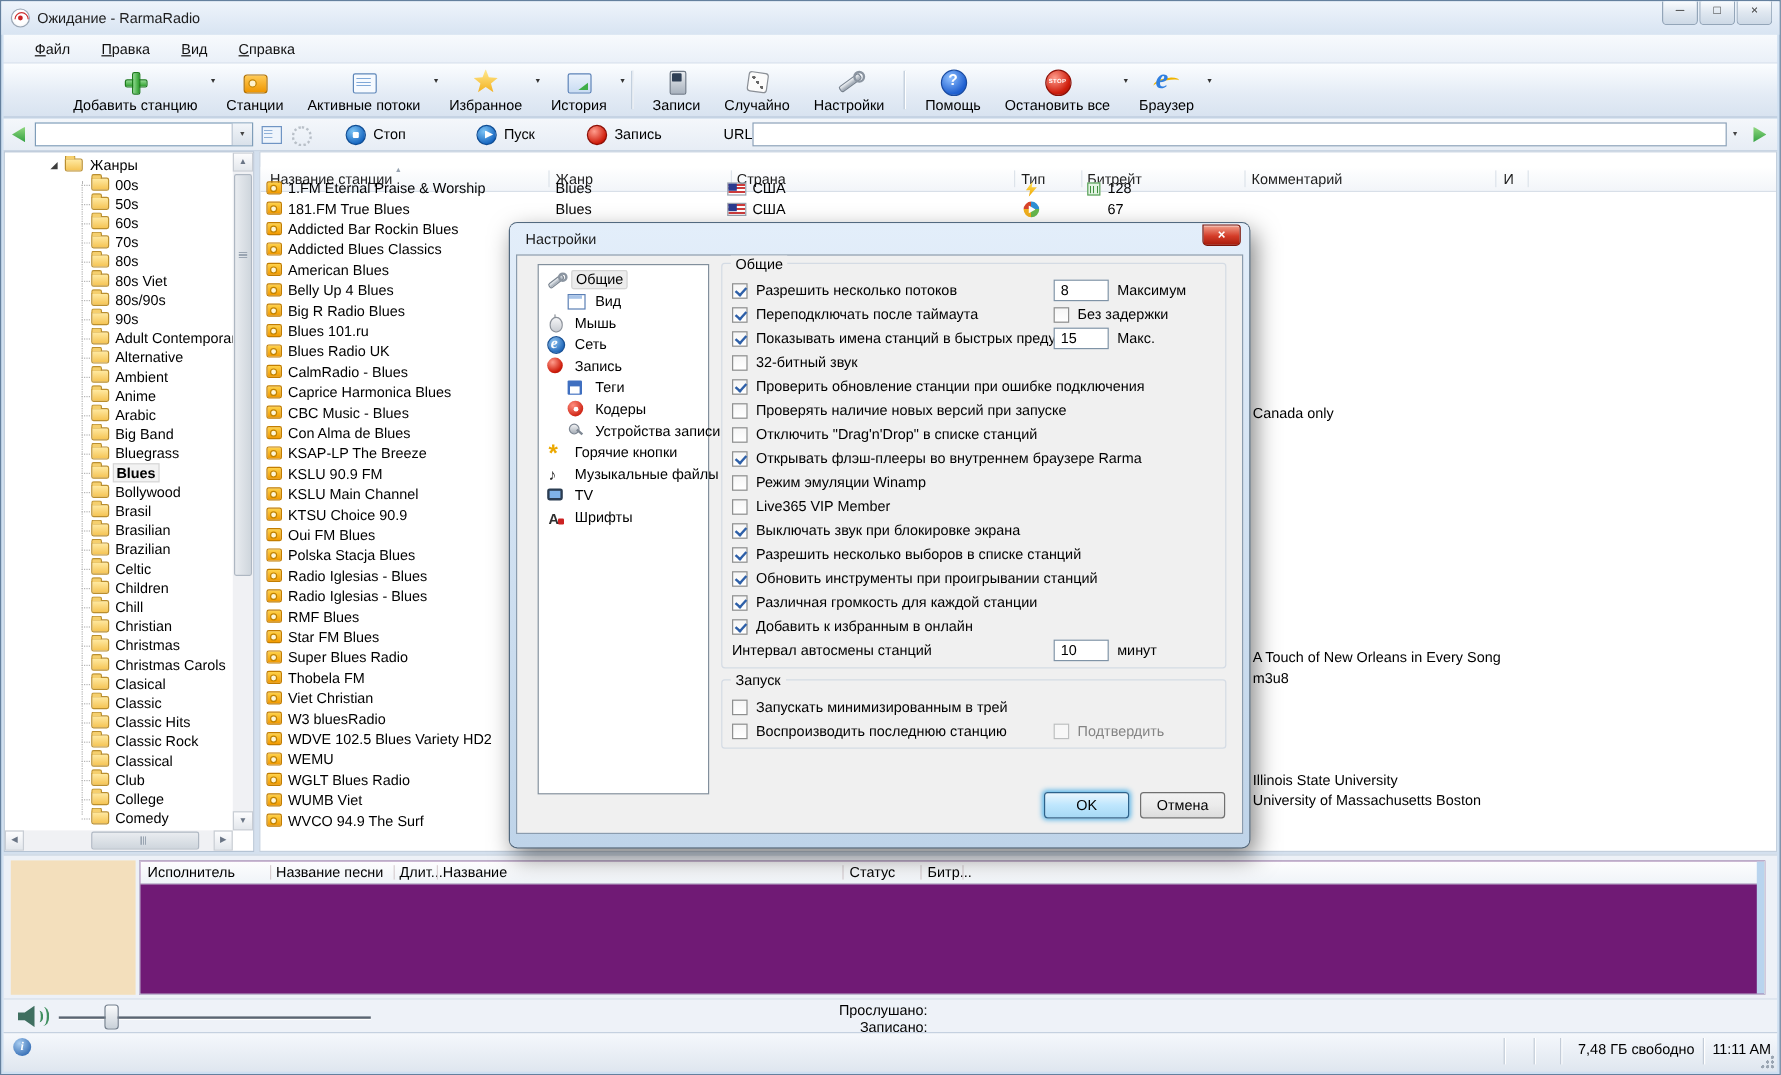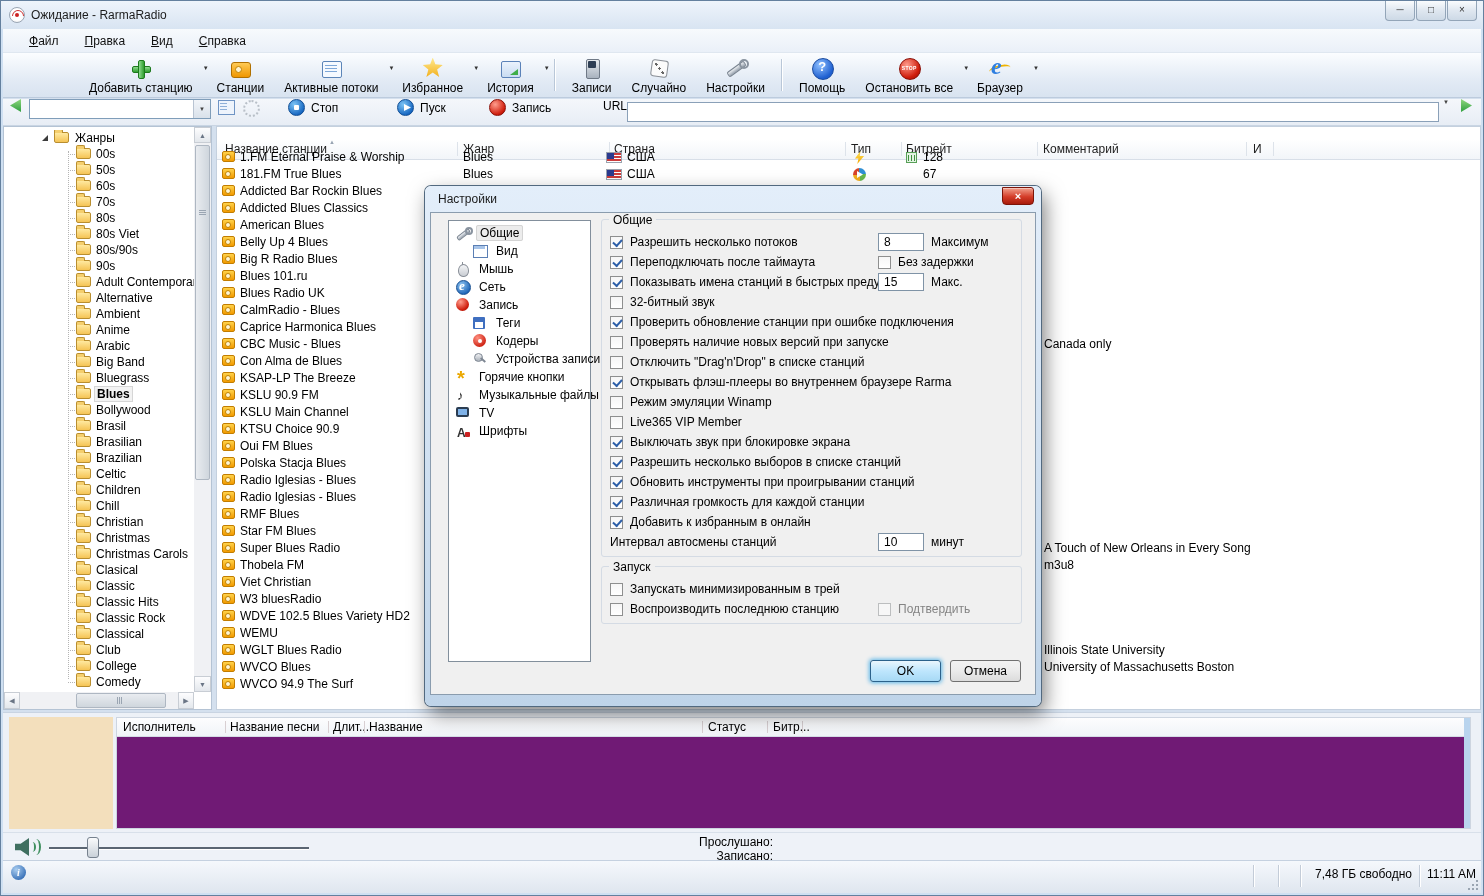--- a/index.html
+++ b/index.html
@@ -22,21 +22,21 @@
 
   
   .menubar { position:absolute; left:2px; top:28px; right:2px; height:24px; background:linear-gradient(#f7fafd,#eaf0f8);
              display:flex; align-items:center; padding-left:26px; gap:26px; border-bottom:1px solid #dfe7f0;}
   .menu-item { color:#111; }
   .menu-item u { text-decoration:underline; }
 
   
   .toolbar { position:absolute; left:2px; top:52px; right:2px; height:45px;
              background:linear-gradient(#fbfdff,#e3ebf5 60%,#d8e3f0); border-bottom:1px solid #bccbdd;
-             display:flex; align-items:stretch; padding-left:76px; }
+             display:flex; align-items:stretch; padding-left:48px; }
   .tb-btn { position:relative; display:flex; flex-direction:column; justify-content:center; align-items:center;
             padding:2px 10px 2px 10px; }
   .tb-btn.sep-after { margin-right:14px; }
   .tb-btn.sep-after::after { content:""; position:absolute; right:-8px; top:6px; bottom:6px; width:1px; background:#b9c7d8; border-right:1px solid #fff; }
   .tb-label { white-space:nowrap; margin-top:1px; }
   .tb-dd { display:none; position:absolute; right:-2px; top:12px; font-size:6px; color:#333; }
   .tb-btn.has-dd { padding-right:14px; }
   .tb-btn.has-dd .tb-dd { display:block; }
   .tb-ico { width:24px; height:24px; position:relative; display:block; }
   .ico-add-station::before { content:""; position:absolute; left:3px; top:10px; width:17px; height:5px; background:linear-gradient(#8fdb8f,#2f9e2f); border:1px solid #1d7a1d; border-radius:2px; }
@@ -55,21 +55,21 @@
   .ico-settings::after { content:""; position:absolute; left:15px; top:3px; width:6px; height:6px; border:2px solid #8a94a0; border-radius:50%; background:transparent; }
   .ico-help::before { content:""; position:absolute; left:2px; top:2px; width:20px; height:20px; border-radius:50%; background:radial-gradient(circle at 35% 30%,#8fc0ff,#1e5fd0 70%); border:1px solid #1a4ba0; }
   .ico-help::after { content:"?"; position:absolute; left:0; top:3px; width:24px; text-align:center; color:#fff; font-weight:bold; font-size:13px; }
   .ico-stop-all::before { content:""; position:absolute; left:2px; top:2px; width:20px; height:20px; border-radius:50%; background:radial-gradient(circle at 35% 30%,#ff9d8d,#cf1d0c 65%,#8c0f06); border:1px solid #8c0f06; }
   .ico-stop-all::after { content:"STOP"; position:absolute; left:0; top:9px; width:24px; text-align:center; color:#fff; font-weight:bold; font-size:5px; letter-spacing:.3px; }
   .ico-browser::after { content:"e"; position:absolute; left:3px; top:-3px; font-family:"Liberation Serif",serif; font-style:italic; font-weight:bold; font-size:24px; color:#2f7fe0; }
   .ico-browser::before { content:""; position:absolute; left:1px; top:9px; width:22px; height:7px; border-top:2px solid #f0b400; border-radius:50%; transform:rotate(-12deg); }
 
   
   .playbar { position:absolute; left:2px; top:98px; right:2px; height:27px; background:linear-gradient(#f4f7fb,#e7edf5);
-             display:flex; border-bottom:1px solid #c9d5e3; }
+             display:flex; align-items:center; border-bottom:1px solid #c9d5e3; }
   .nav-arrow { width:11px; height:13px; background:linear-gradient(#8fd77f,#2f9f3f); }
   .nav-left { margin-left:7px; clip-path:polygon(100% 0,0 50%,100% 100%); }
   .nav-right { clip-path:polygon(0 0,100% 50%,0 100%); }
   .combobox { width:182px; height:20px; margin-left:8px; background:#fff; border:1px solid #7f9db9; position:relative; }
   .combobox .dd { position:absolute; right:0; top:0; width:17px; height:18px; background:linear-gradient(#f2f5f9,#d9e1ea); border-left:1px solid #b9c4d2; text-align:center; font-size:6px; line-height:18px; color:#444; }
   .mini-tb-ico { width:18px; height:16px; position:relative; margin-left:6px; }
   .mini-tb-ico.listform::before { content:""; position:absolute; left:1px; top:1px; width:15px; height:13px; background:#eef4fc; border:1px solid #6f94c4; }
   .mini-tb-ico.listform::after { content:""; position:absolute; left:3px; top:4px; width:7px; height:7px; background:repeating-linear-gradient(#8fb0d8 0 1px,transparent 1px 3px); }
   .mini-tb-ico.refresh::before { content:""; position:absolute; left:2px; top:1px; width:13px; height:13px; border:2px dotted #b9c0c8; border-radius:50%; }
   .pb-group { display:flex; align-items:center; gap:6px; position:absolute; }
@@ -660,21 +660,21 @@
 
       </div>
         <div class="st-row">
         <span class="st-ico"></span>
         <span class="st-name">WGLT Blues Radio</span>
 
         <span class="st-comment">Illinois State University</span>
       </div>
         <div class="st-row">
         <span class="st-ico"></span>
-        <span class="st-name">WVCO Blues</span>
+        <span class="st-name">WUMB Viet</span>
 
         <span class="st-comment">University of Massachusetts Boston</span>
       </div>
         <div class="st-row">
         <span class="st-ico"></span>
         <span class="st-name">WVCO 94.9 The Surf</span>
 
       </div>
       </div>
   </div>

